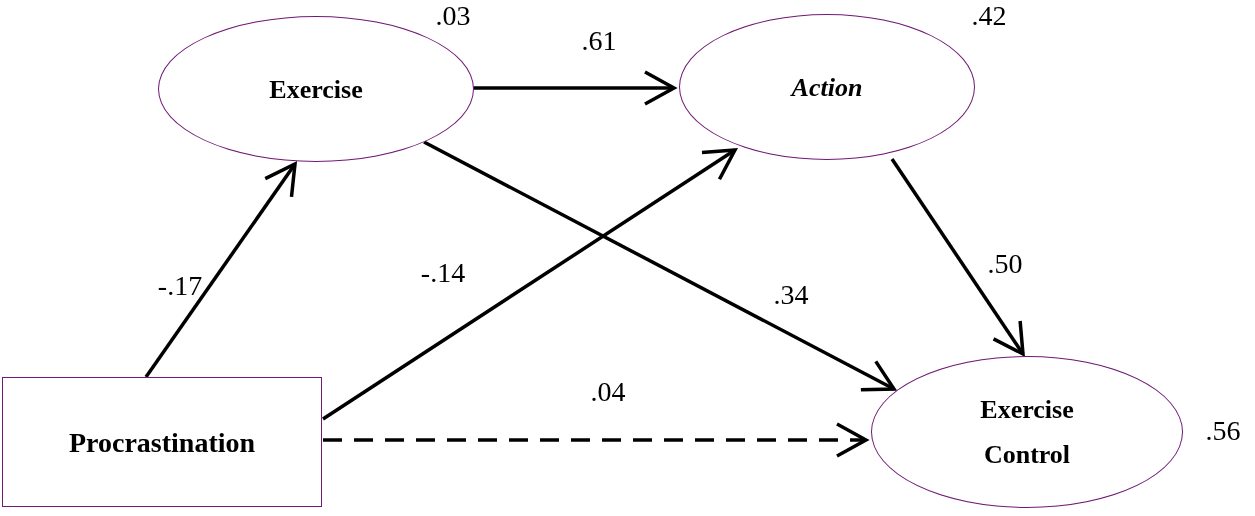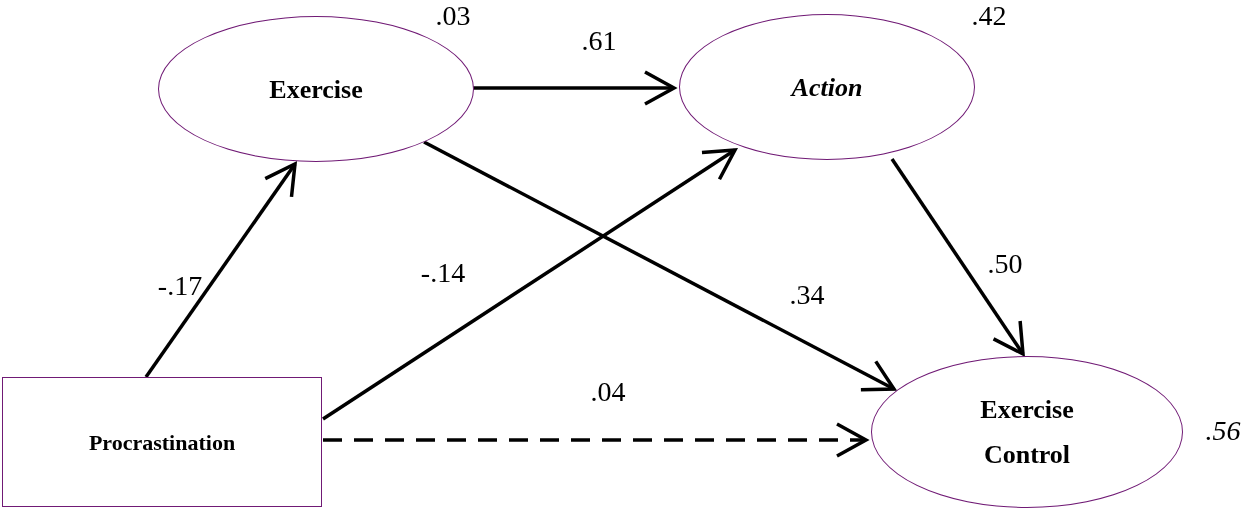--- a/index.html
+++ b/index.html
@@ -35,21 +35,21 @@
     text-align: center;
   }
   .node.ellipse { border-radius: 50%; }
   .node .node-line {
     display: block;
     font-weight: bold;
     font-size: 26px;
     line-height: 45px;
     white-space: nowrap;
   }
-  .node.rect .node-line { font-size: 22px; }
+  .node.rect .node-line { font-size: 28px; }
   .coef, .rsq {
     position: absolute;
     transform: translate(-50%, -50%);
     font-size: 28px;
     line-height: 28px;
     white-space: nowrap;
     color: #000000;
   }
 </style>
 </head>
@@ -84,21 +84,21 @@
   </div>
 
   <div class="node ellipse" style="left:871px; top:356px; width:312px; height:152px;">
     <span class="node-line">Exercise</span>
     <span class="node-line">Control</span>
   </div>
 
   <span class="coef" style="left:180px; top:247px;margin-top:39px;">-.17</span>
   <span class="coef" style="left:575px; top:41px;margin-left:24px;">.61</span>
   <span class="coef" style="left:443px; top:273px;">-.14</span>
-  <span class="coef" style="left:791px; top:295px;margin-left:16px;">.34</span>
+  <span class="coef" style="left:791px; top:295px;">.34</span>
   <span class="coef" style="left:1005px; top:264px;text-align:center;">.50</span>
   <span class="coef" style="left:608px; top:392px;text-align:right;">.04</span>
 
   <span class="rsq" style="left:433px; top:16px;margin-left:20px;">.03</span>
   <span class="rsq" style="left:989px; top:16px;">.42</span>
-  <span class="rsq" style="left:1223px; top:431px;font-style:italic;">.56</span>
+  <span class="rsq" style="left:1223px; top:431px;">.56</span>
 
 </div>
 
 </body></html>

